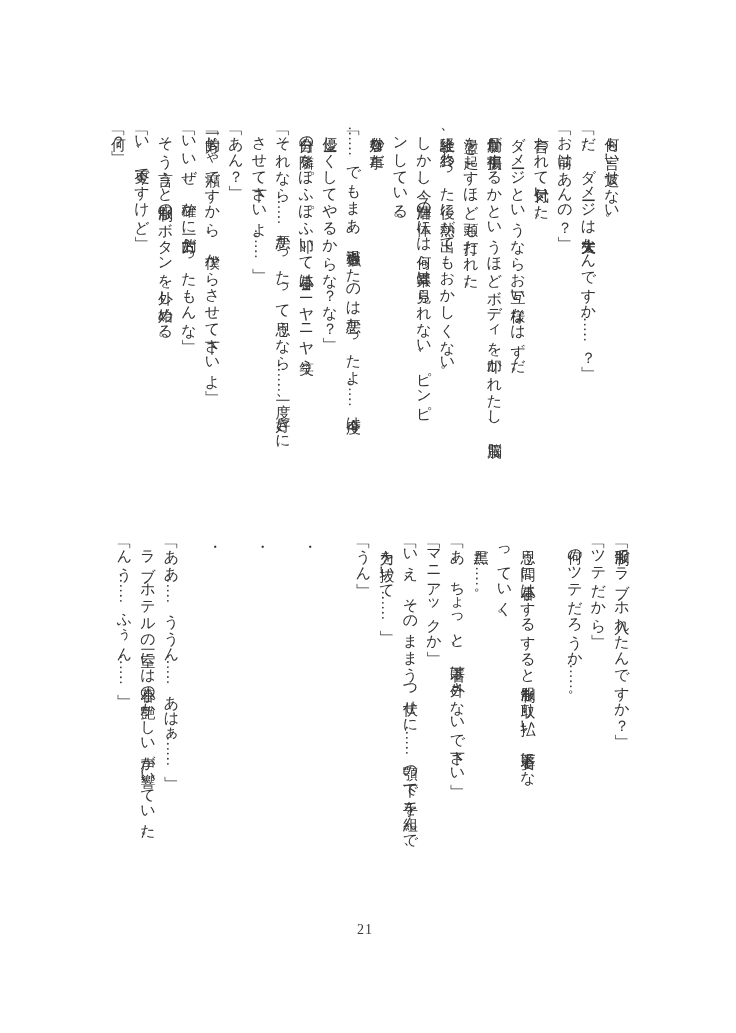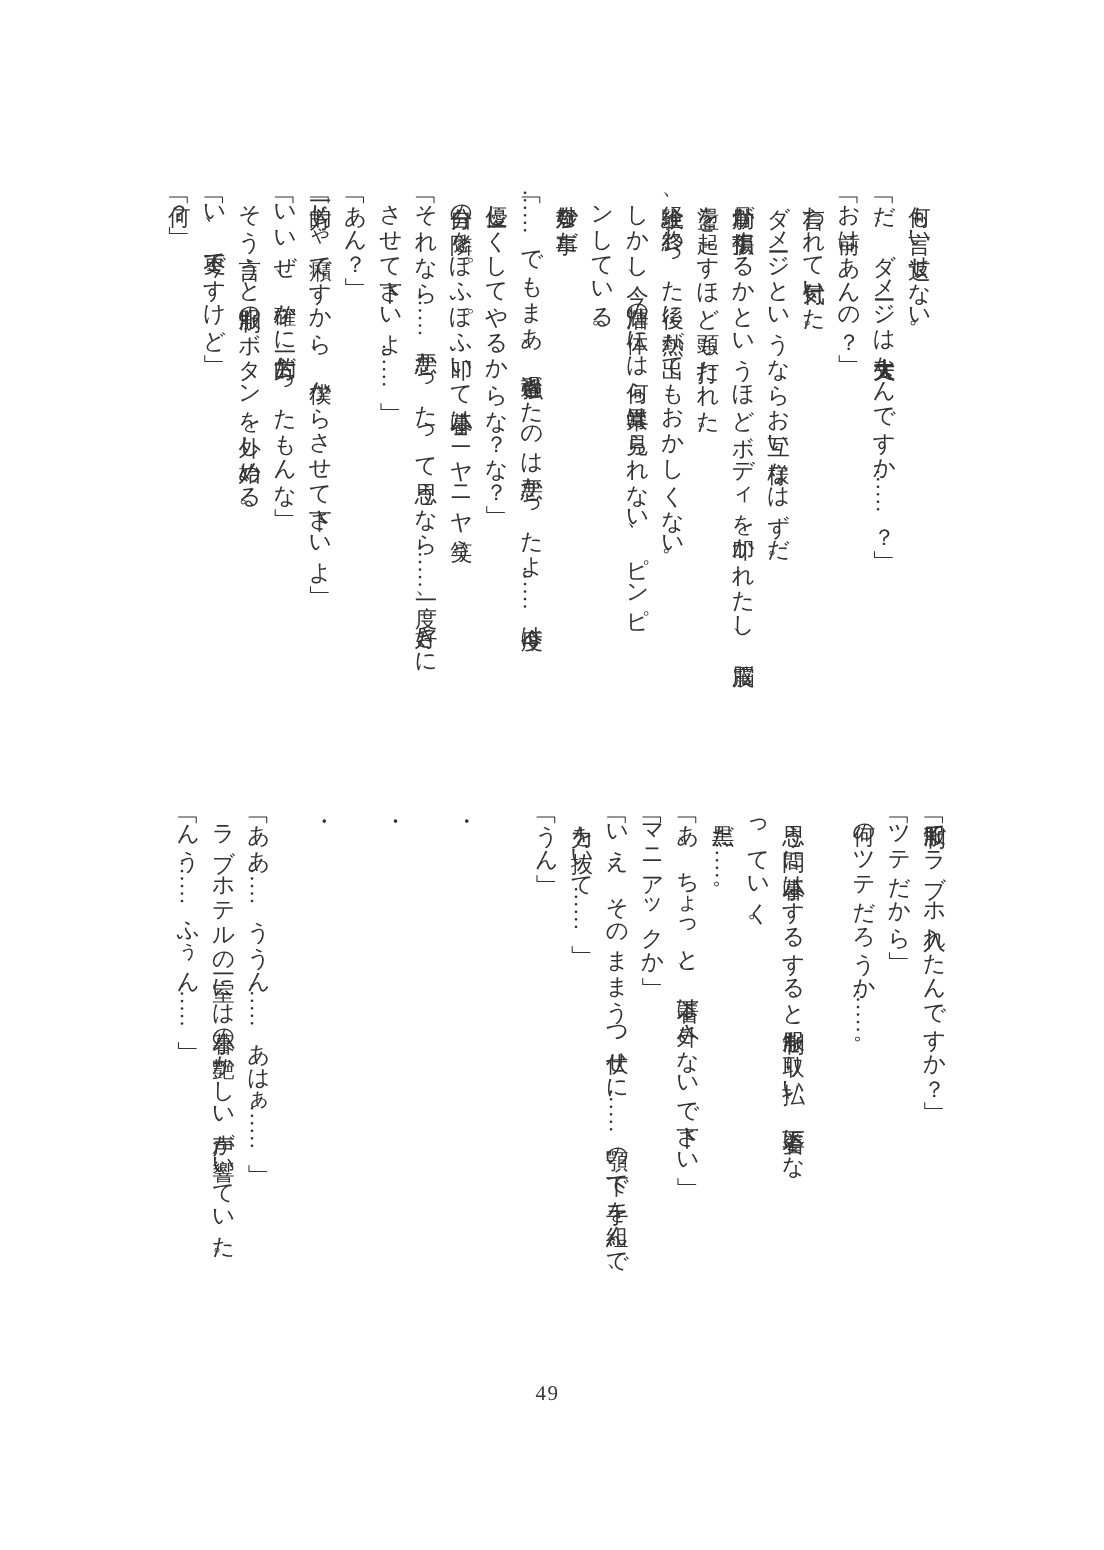--- a/index.html
+++ b/index.html
@@ -106,15 +106,15 @@
     <div class="tline">力を抜いて……」</div>
     <div class="tline">「うん」</div>
     <div class="tline dot-line first-dot">・</div>
     <div class="tline dot-line">・</div>
     <div class="tline dot-line">・</div>
     <div class="tline gap-before">「ああ……ううん……あはぁ……」</div>
     <div class="tline">ラブホテルの一室には小暮の艶かしい声が響いていた。</div>
     <div class="tline">「んう……ふぅん……」</div>
   </section>
 
-  <div class="page-number">49</div>
+  <div class="page-number">21</div>
 
 </div>
 
 </body></html>

